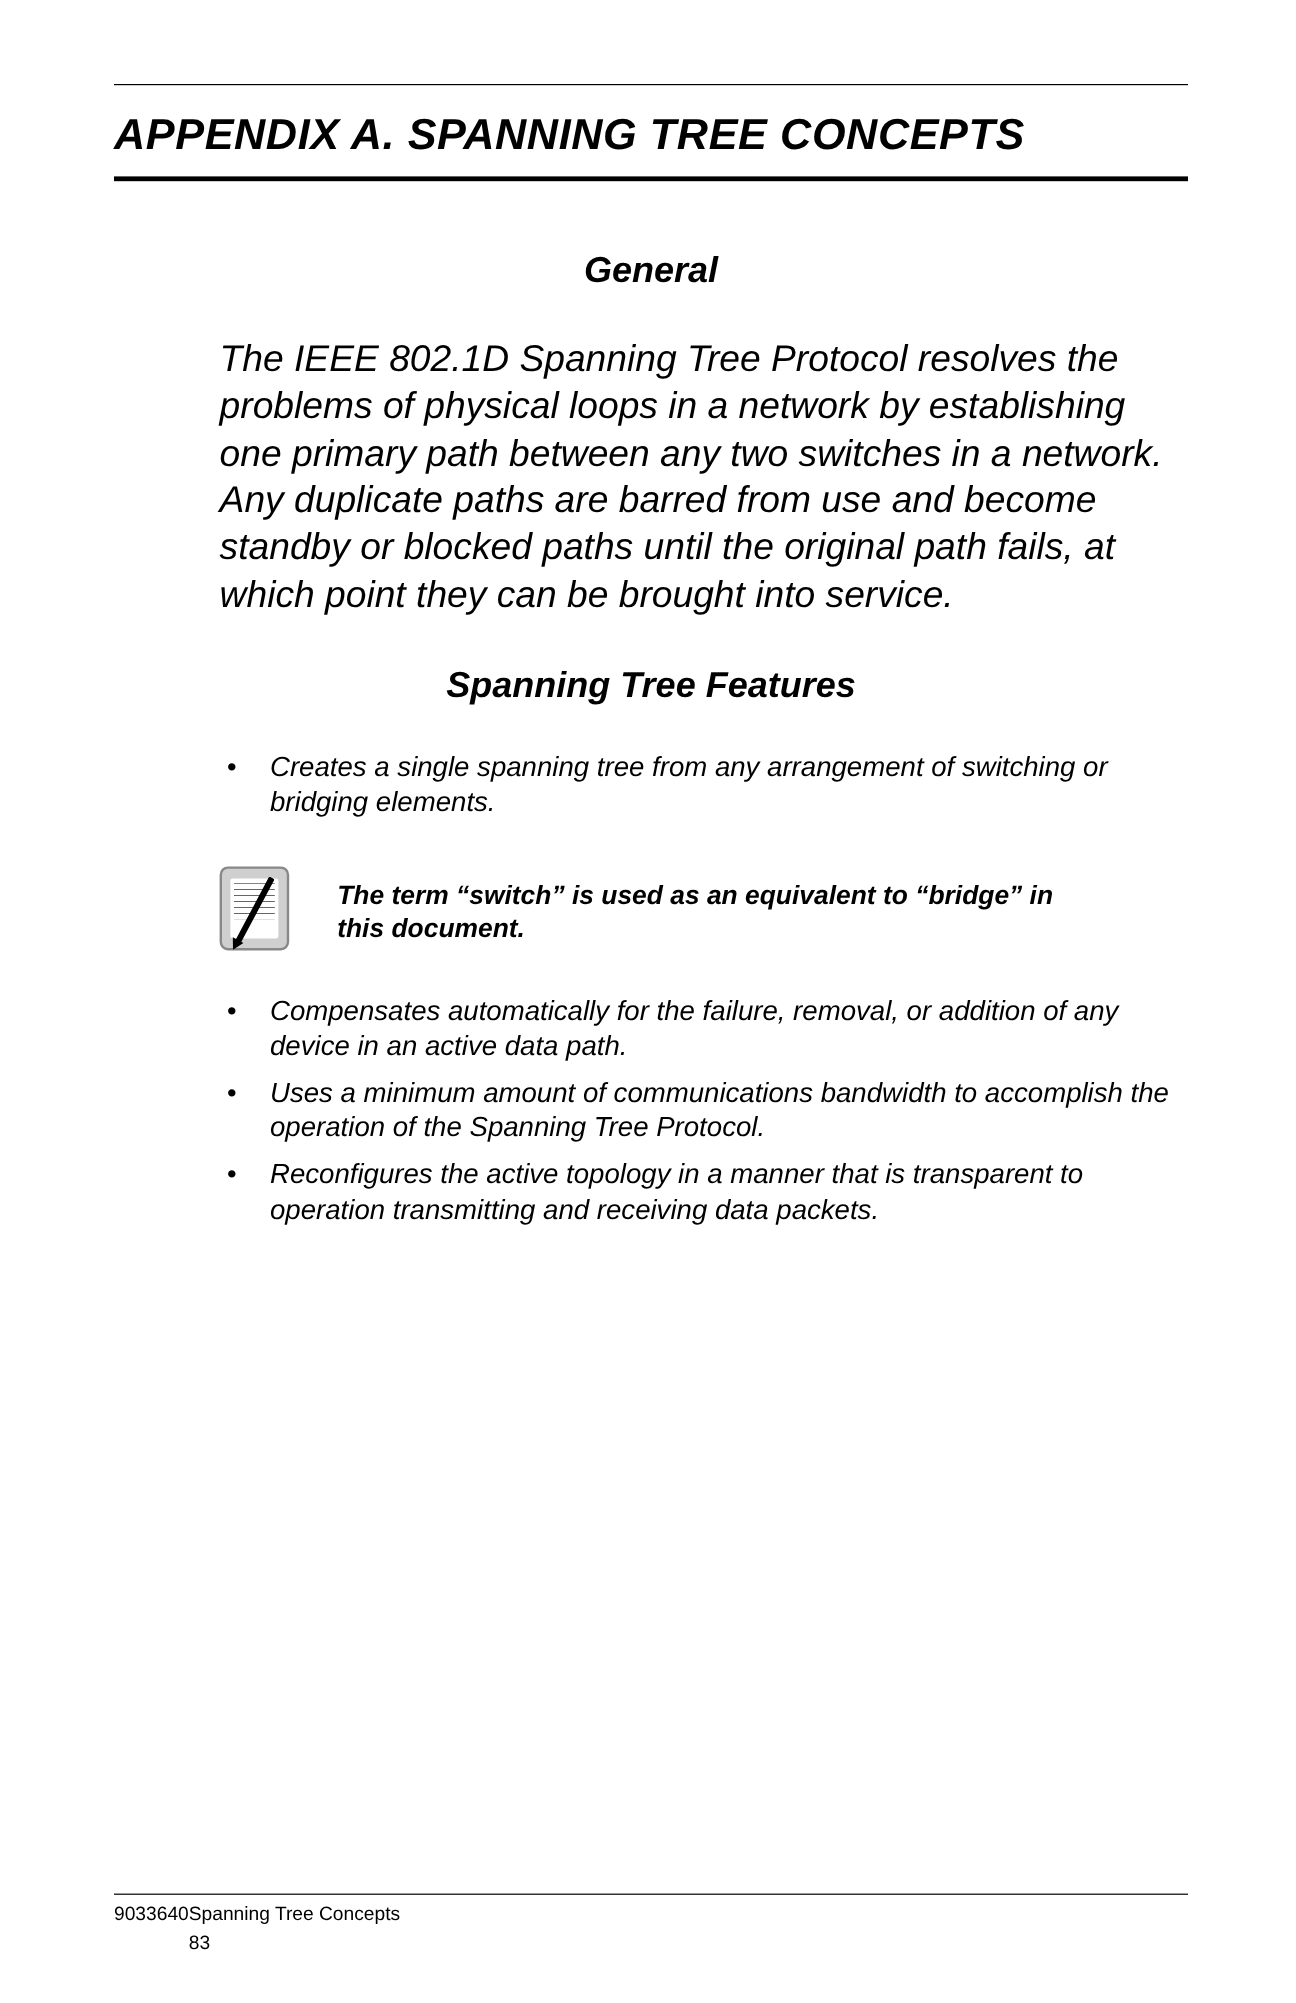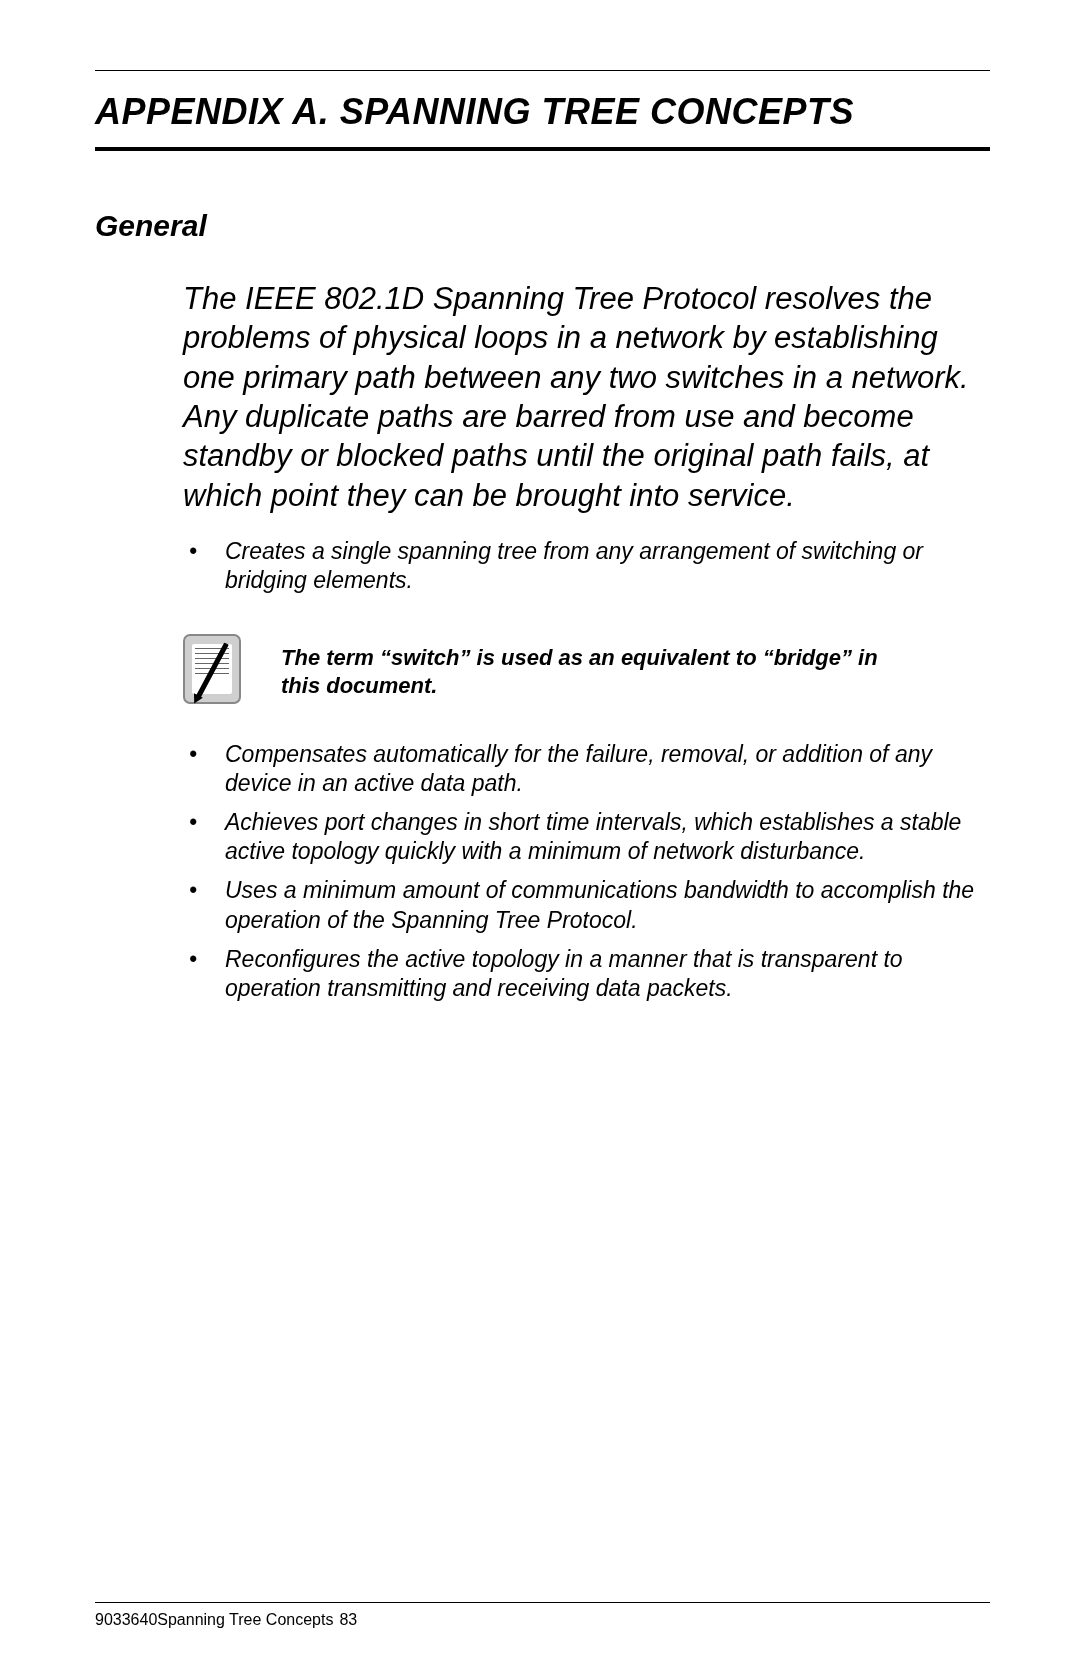--- a/index.html
+++ b/index.html
@@ -33,20 +33,21 @@
     margin-bottom: 14px;
   }
   .thick-rule {
     border-top: 4.5px solid #000;
     margin-bottom: 58px;
   }
   .section-heading {
     font-size: 30px;
     font-weight: bold;
     margin-bottom: 36px;
+    text-align: center;
   }
   .section-heading.second {
     margin-top: 40px;
     margin-bottom: 36px;
   }
   .body-block {
     margin-left: 88px;
   }
   .paragraph {
     font-size: 31px;
@@ -148,53 +149,54 @@
     margin-bottom: 8px;
   }
   .footer-row {
     display: flex;
     justify-content: flex-start;
     font-size: 16px;
   }
   .footer-right {
     display: flex;
     gap: 6px;
+    flex-direction: column;
   }
 </style>
 </head>
 <body>
 
 <div class="page">
   <div class="content">
     <div class="top-rule"></div>
     <h1 class="appendix-title">APPENDIX A.  SPANNING TREE CONCEPTS</h1>
     <div class="thick-rule"></div>
 
     <h2 class="section-heading">General</h2>
     <div class="body-block">
       <p class="paragraph">The IEEE 802.1D Spanning Tree Protocol resolves the problems of physical loops in a network by establishing one primary path between any two switches in a network. Any duplicate paths are barred from use and become standby or blocked paths until the original path fails, at which point they can be brought into service.</p>
     </div>
 
+    <h2 class="section-heading second">Spanning Tree Features</h2>
     <div class="body-block">
 
       <ul class="bullet-list">
         <li>Creates a single spanning tree from any arrangement of switching or bridging elements.</li>
       </ul>
 
       <div class="note-row">
         <div class="note-icon">
           <div class="sheet"></div>
           <div class="pencil"></div>
         </div>
         <div class="note-text">The term “switch” is used as an equivalent to “bridge” in this document.</div>
       </div>
 
       <ul class="bullet-list">
         <li>Compensates automatically for the failure, removal, or addition of any device in an active data path.</li>
-        <li>Achieves port changes in short time intervals, which establishes a stable active topology quickly with a minimum of network disturbance.</li>
         <li>Uses a minimum amount of communications bandwidth to accomplish the operation of the Spanning Tree Protocol.</li>
         <li>Reconfigures the active topology in a manner that is transparent to operation transmitting and receiving data packets.</li>
       </ul>
     </div>
   </div>
 
   <div class="footer">
     <div class="footer-rule"></div>
     <div class="footer-row">
       <span>9033640</span>

